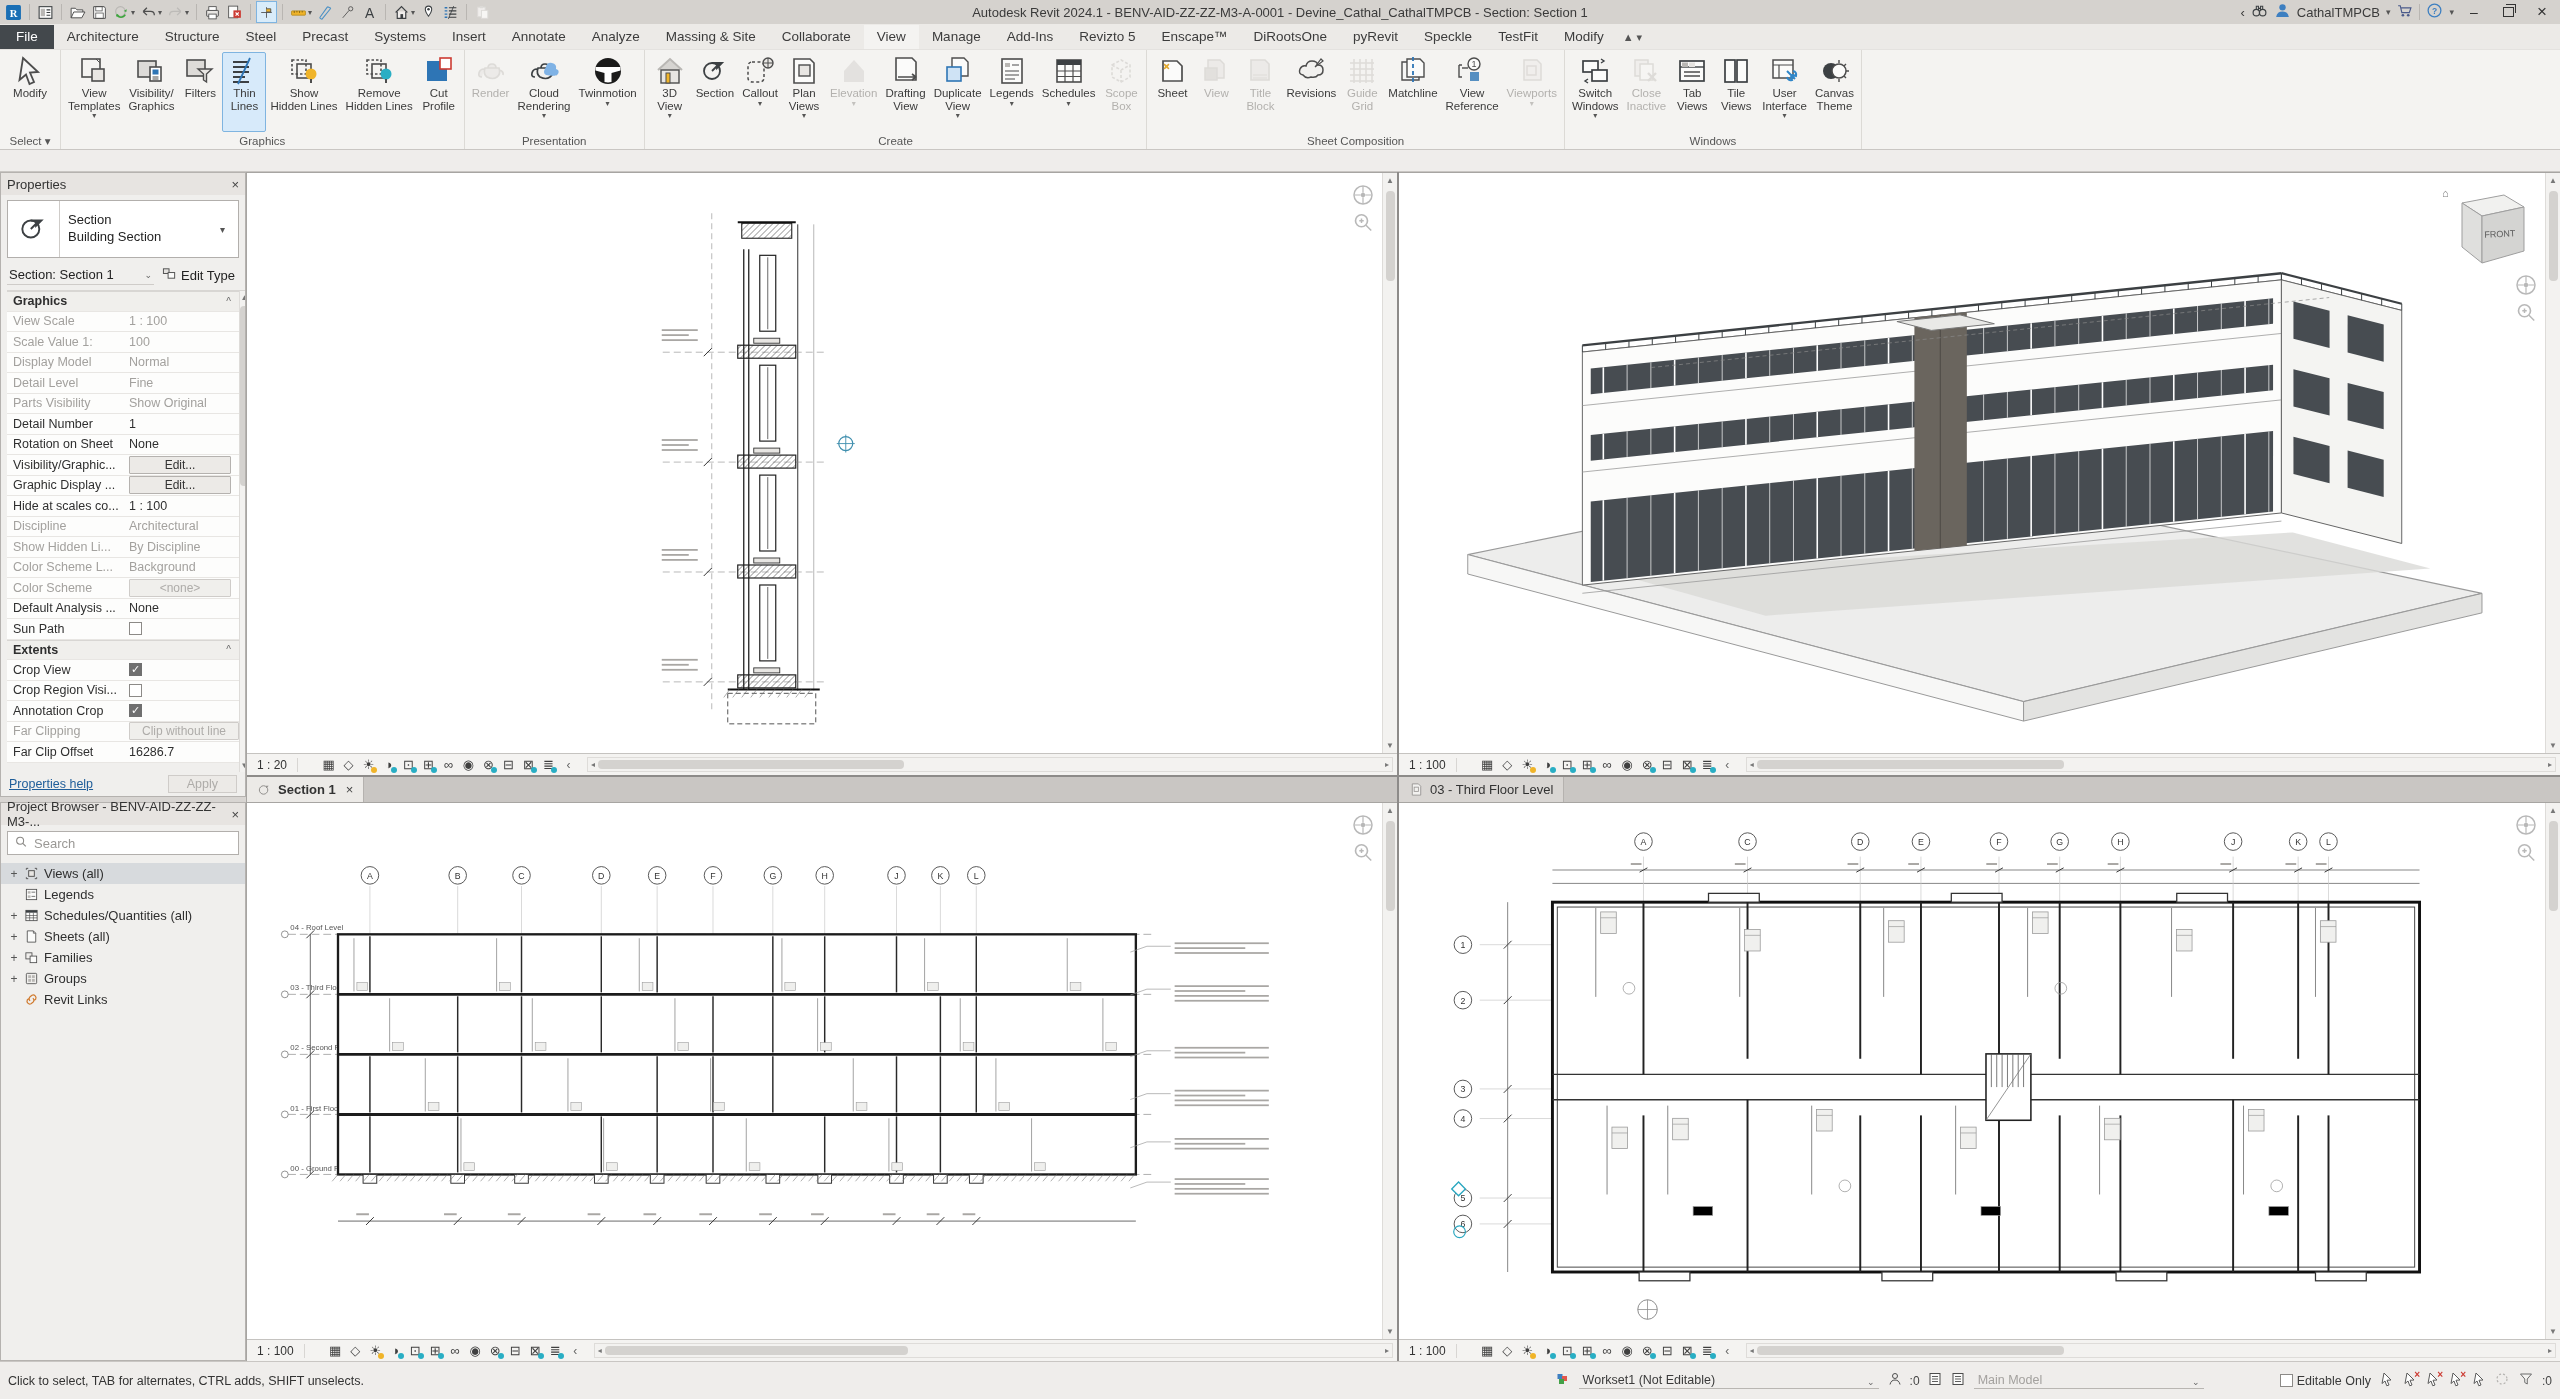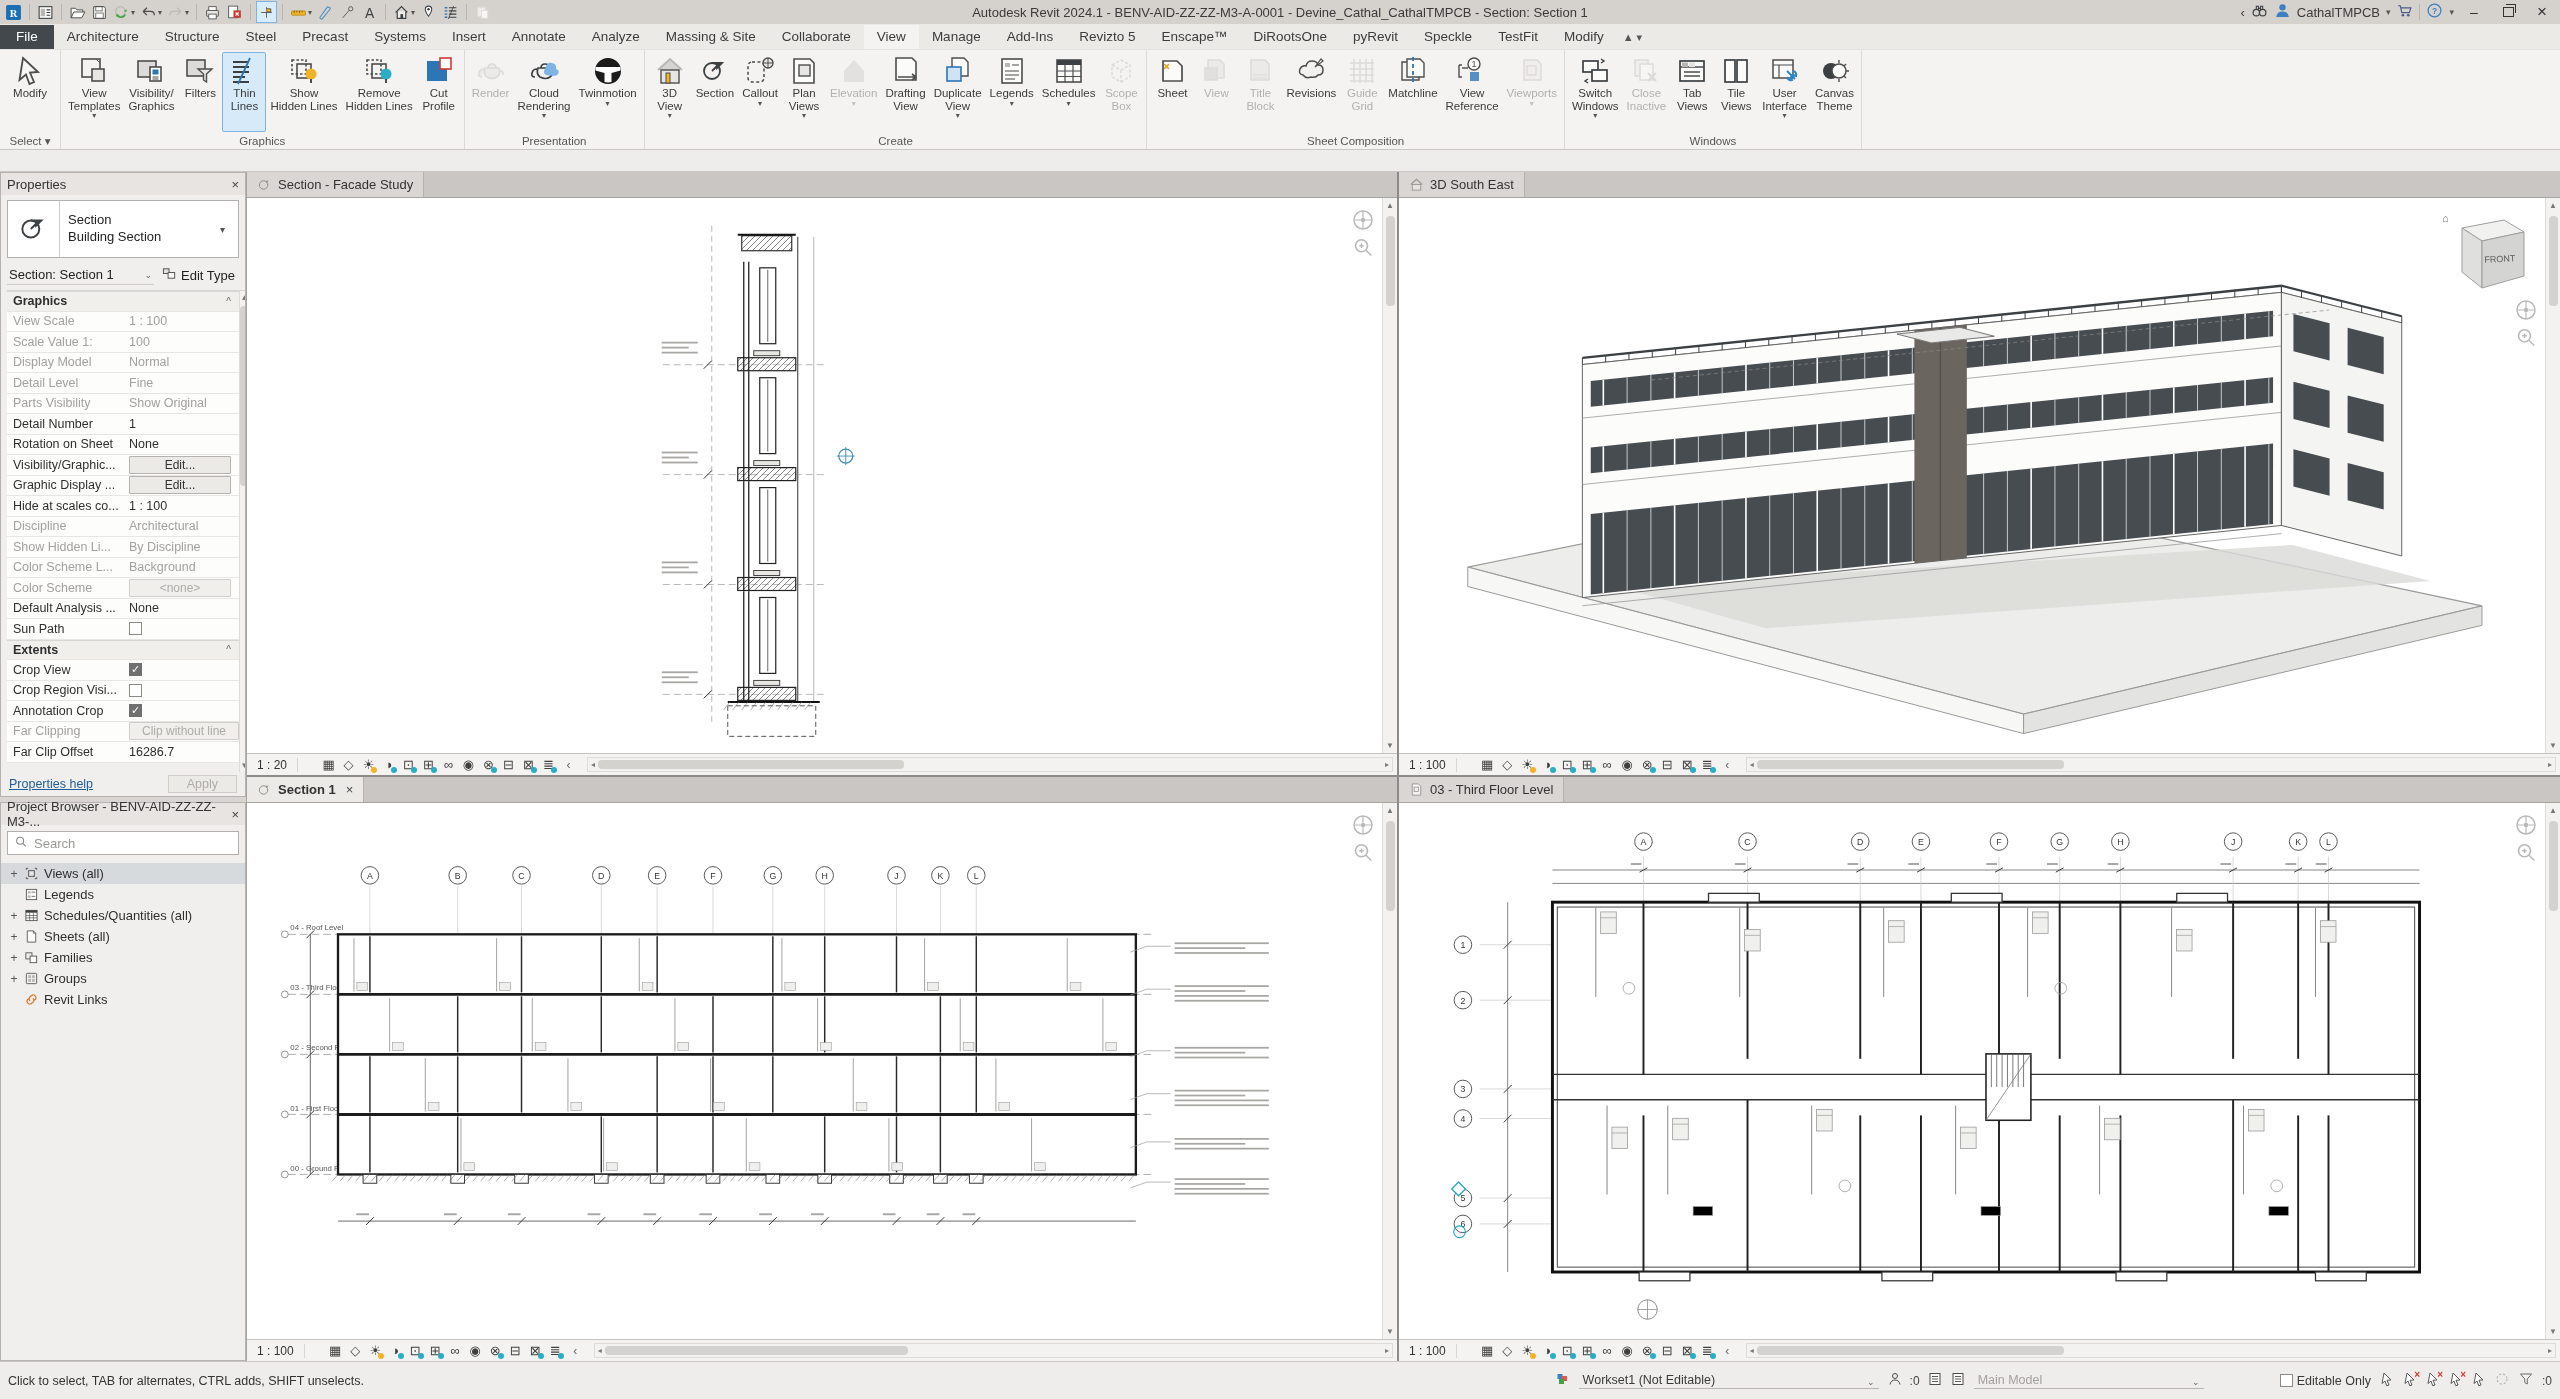--- a/index.html
+++ b/index.html
@@ -764,30 +764,20 @@
                 <path d="M13 19 a6 6 0 0 1 0 -9 l4 -3 a6 6 0 0 1 8 8 l-3 3 M19 13 a6 6 0 0 1 0 9 l-4 3 a6 6 0 0 1 -8 -8 l3 -3" stroke="#d07a2e" stroke-width="2.6"></path>
               </svg>
               <span>Revit Links</span>
             </div>
           </div>
       </div>
     </div>
 
     <div class="viewports" id="viewports">
         <div class="vp">
-          <div class="vp-tabstrip">
-       <div class="vp-tab">
-         <svg viewBox="0 0 32 32" fill="none">
-                <circle cx="14" cy="17" r="9" stroke="#8c8a87" stroke-width="2"></circle>
-                <path d="M14 8 h11 l-5.5 5.5 v-5.5 Z" fill="#8c8a87"></path>
-              </svg>
-              <span>Section - Facade Study</span>
-
-       </div>
-     </div>
      <div class="vp-body">
        <div class="vp-canvas">
               <svg viewBox="0 0 1135 555">
                 <defs>
                   <pattern id="hf" width="6" height="6" patternUnits="userSpaceOnUse">
                     <path d="M0 6 L6 0" stroke="#555" stroke-width=".7"></path>
                   </pattern>
                 </defs>
                 <line x1="464.75" y1="27.75" x2="464.75" y2="527.25" stroke="#999" stroke-width=".7" stroke-dasharray="6 4"></line>
                 <line x1="550.75" y1="38.85" x2="550.75" y2="505.05" stroke="#333" stroke-width="1"></line>
@@ -887,30 +877,20 @@
             <span class="vcicon">≣<span class="dot"></span></span>
        <span class="vcicon chev">‹</span>
        <div class="hscroll">
          <span class="harr">◂</span>
               <span class="hthumb"></span>
               <span class="harr" style="margin-left:auto">▸</span>
        </div>
      </div>
         </div>
         <div class="vp">
-          <div class="vp-tabstrip">
-       <div class="vp-tab">
-         <svg viewBox="0 0 32 32" fill="none">
-                <path d="M4 16 L16 5 L28 16" stroke="#9a9895" stroke-width="2.4" fill="#d8d6d3"></path>
-                <rect x="7" y="16" width="18" height="12" fill="#e6e4e1" stroke="#9a9895" stroke-width="2"></rect>
-              </svg>
-              <span>3D South East</span>
-
-       </div>
-     </div>
      <div class="vp-body">
        <div class="vp-canvas">
               <svg viewBox="0 0 1146 555">
                 <polygon points="68.75999999999999,369.07500000000005 624.57,516.15 1082.97,407.925 492.78,283.05" fill="#ededec" stroke="#9a9a9a" stroke-width="1.2"></polygon>
                 <polygon points="68.75999999999999,369.07500000000005 624.57,516.15 624.57,535.5749999999999 68.75999999999999,388.5" fill="#f7f7f6" stroke="#9a9a9a" stroke-width="1"></polygon>
                 <polygon points="624.57,516.15 1082.97,407.925 1082.97,427.35 624.57,535.5749999999999" fill="#e3e3e1" stroke="#9a9a9a" stroke-width="1"></polygon>
                 <polygon points="217.74,388.5 893.88,346.875 1031.4,382.95 366.72,430.125" fill="#d9d9d7" opacity=".8"></polygon>
                 <polygon points="882.42,94.35 1002.75,124.875 303.69,197.025 183.36,166.5" fill="#fafaf9" stroke="#777" stroke-width="1"></polygon>
                 <g transform="matrix(699.06,-72.15,0,233.1,183.36,166.5)">
                   <rect x="0" y="0" width="1" height="1" fill="#fcfcfb" stroke="#666" stroke-width="1" vector-effect="non-scaling-stroke"></rect>

